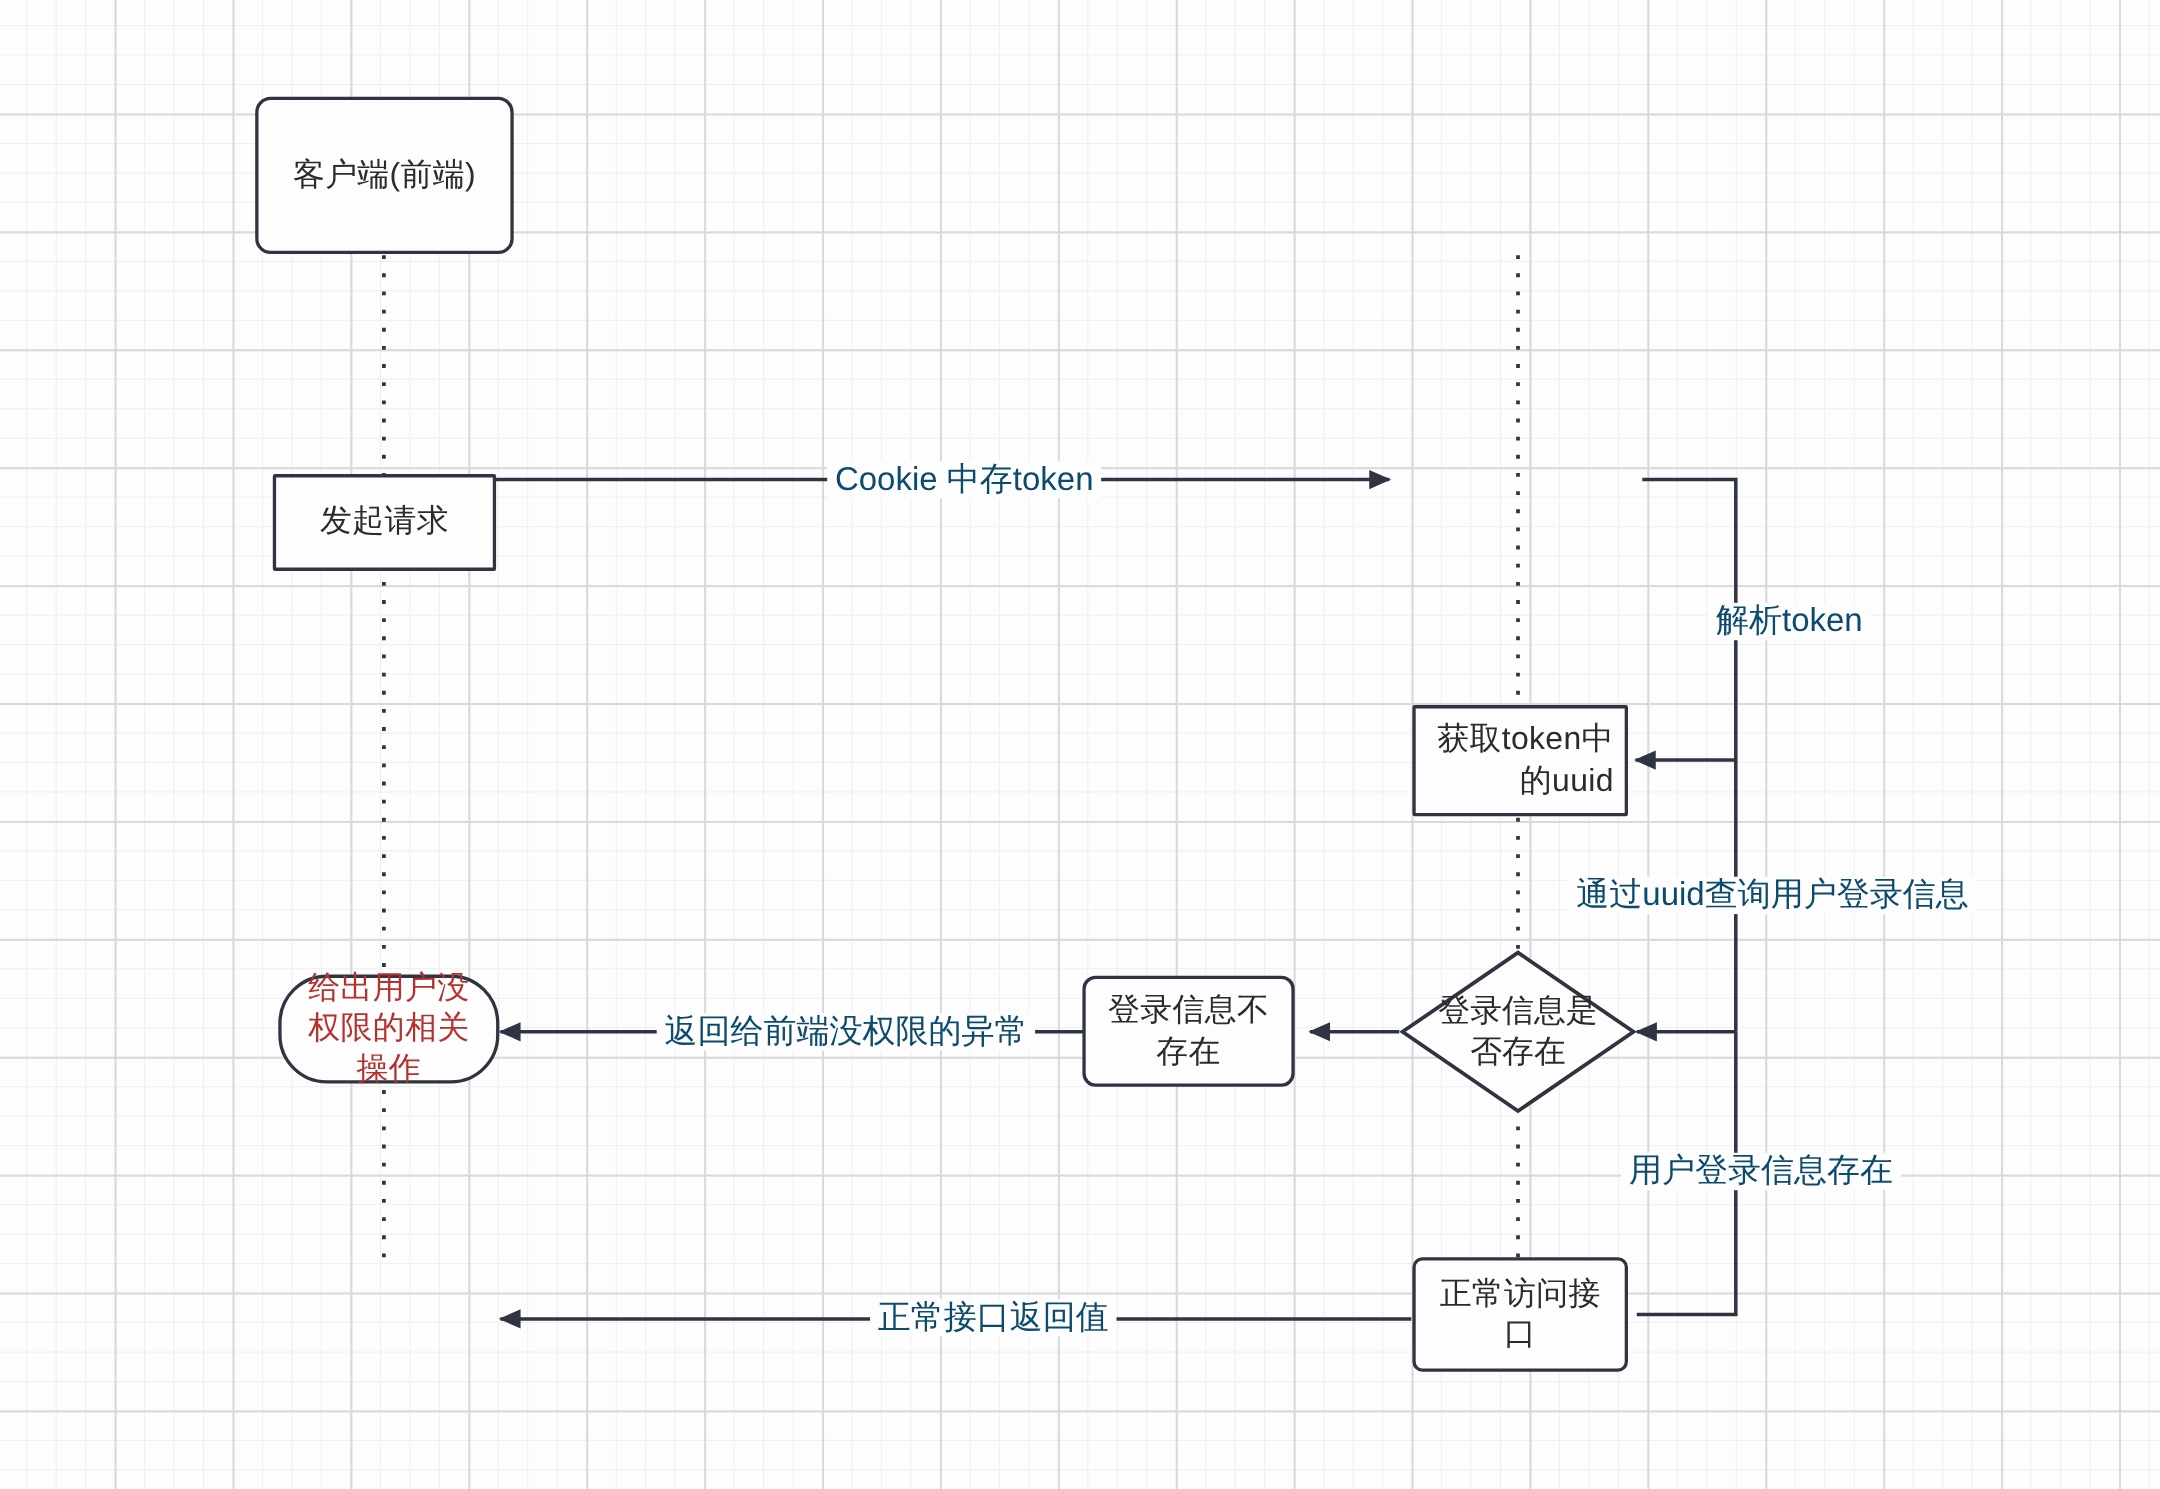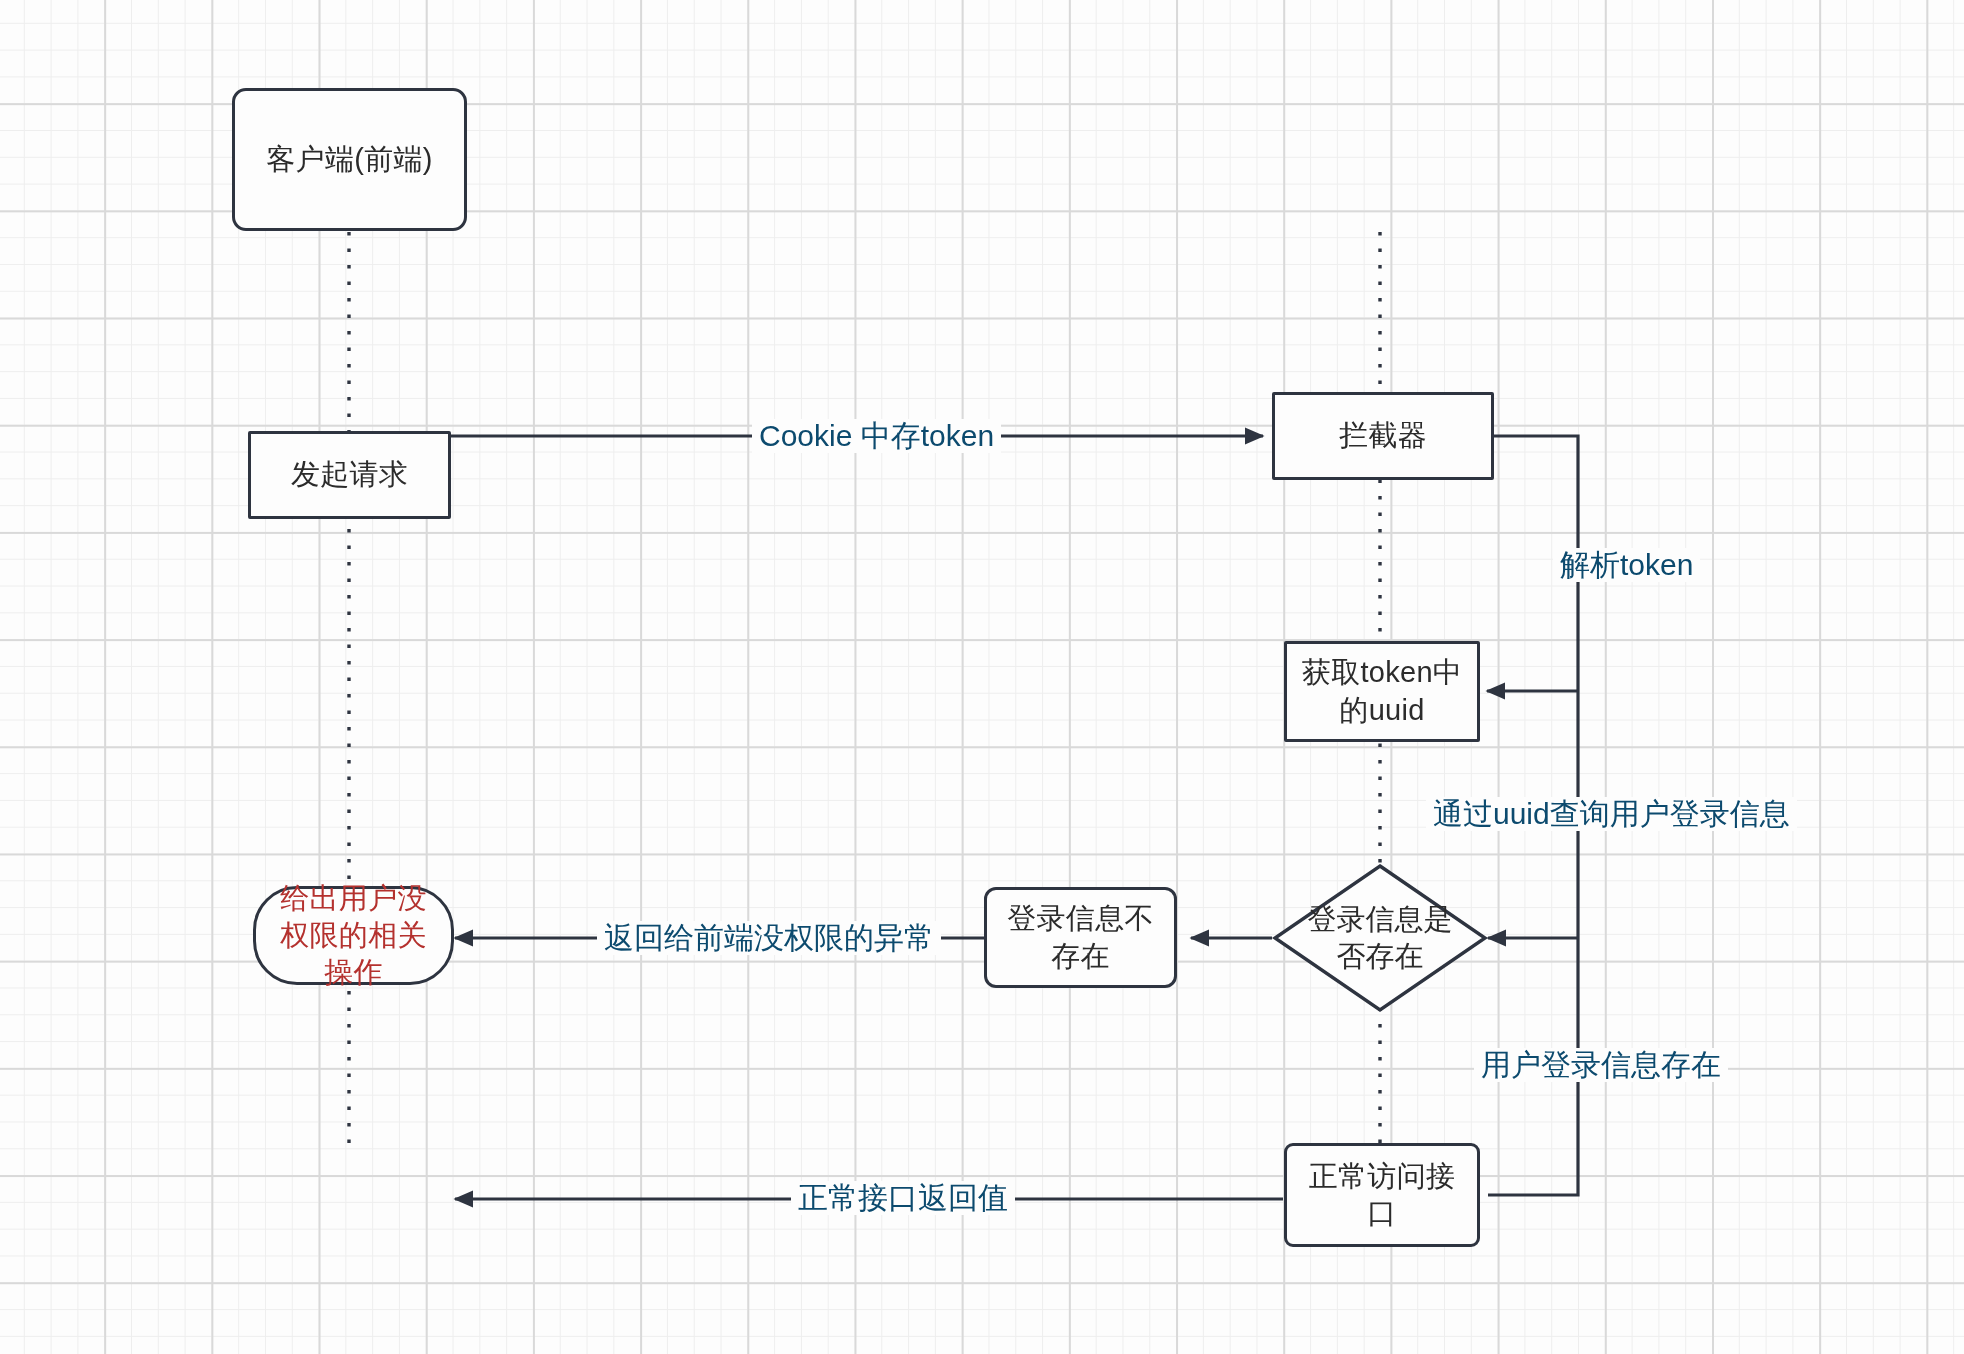--- a/index.html
+++ b/index.html
@@ -122,25 +122,22 @@
 
   <div class="node rounded-lg" style="left:232px; top:88px; width:235px; height:143px;">
     <span class="txt">客户端(前端)</span>
   </div>
 
 
   <div class="node" style="left:248px; top:392px; width:203px; height:88px; border-radius:2px;margin-top:39px;">
     <span class="txt">发起请求</span>
   </div>
 
-  <div class="node" style="left:1272px; top:392px; width:222px; height:88px; border-radius:2px;">
-    <span class="txt">拦截器</span>
-  </div>
 
-  <div class="node wrap" style="left:1284px; top:641px; width:196px; height:101px; border-radius:2px;">
+  <div class="node wrap" style="left:1284px; top:641px; width:196px; height:101px; border-radius:2px;text-align:right;">
     <span class="txt">获取token中的uuid</span>
   </div>
 
   <div class="diamond-wrap" style="left:1272px; top:863px; width:216px; height:150px;">
     <svg width="216" height="150" viewBox="0 0 216 150" xmlns="http://www.w3.org/2000/svg">
       <polygon points="108,3 213,75 108,147 3,75" fill="#fdfdfd" stroke="#2e3440" stroke-width="3.4"></polygon>
     </svg>
     <div class="diamond-label">
       <span>登录信息是否存在</span>
     </div>

